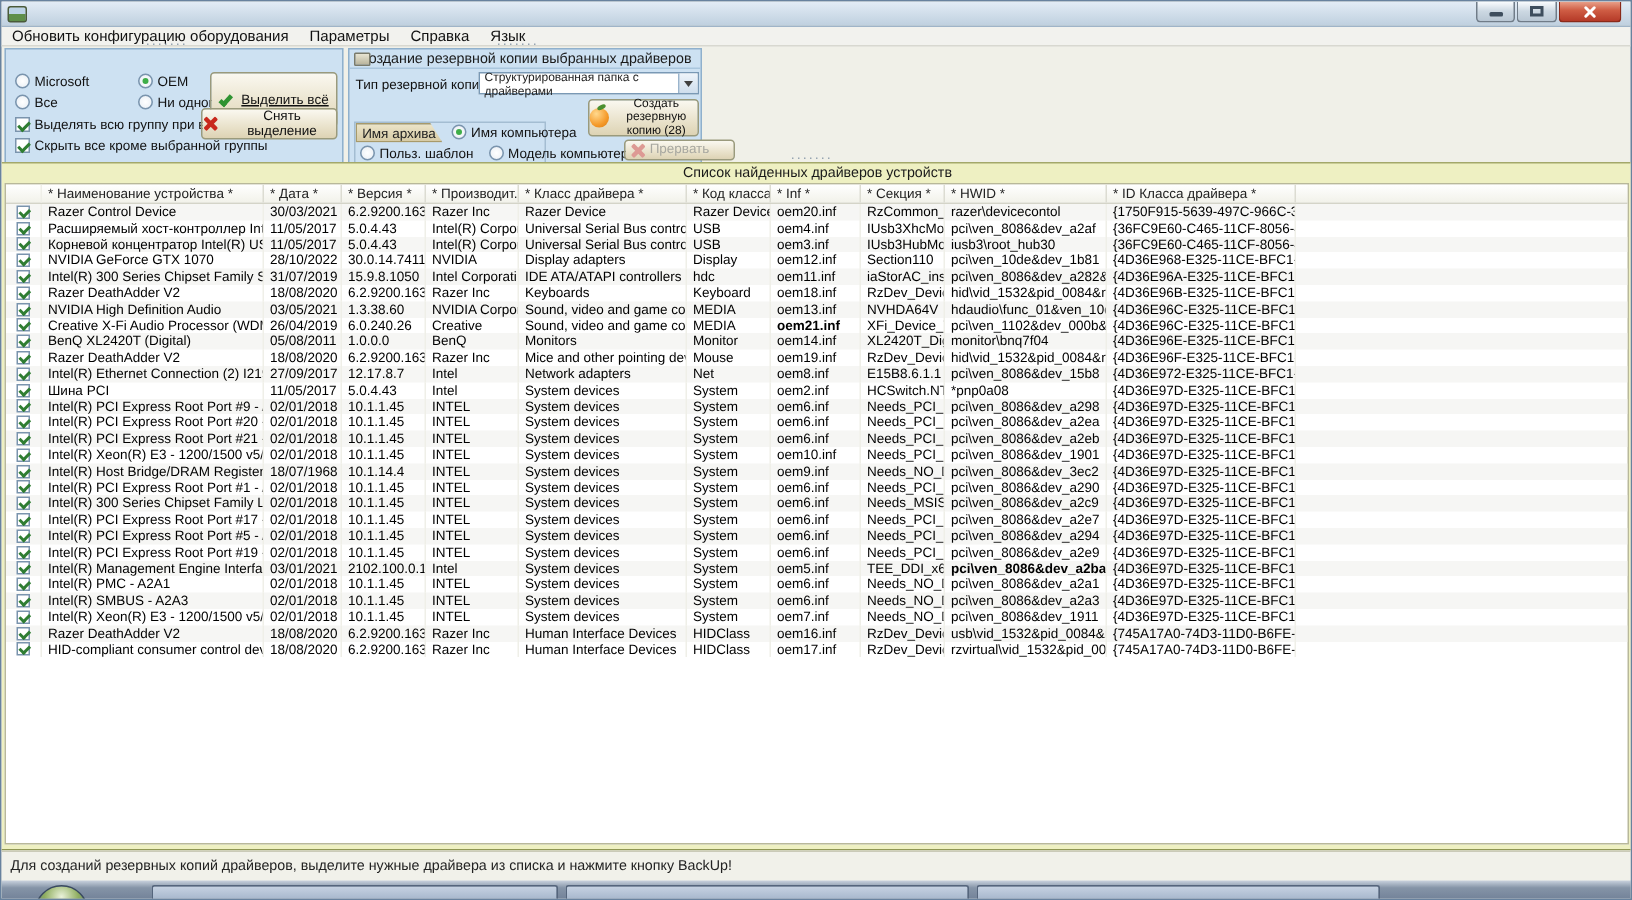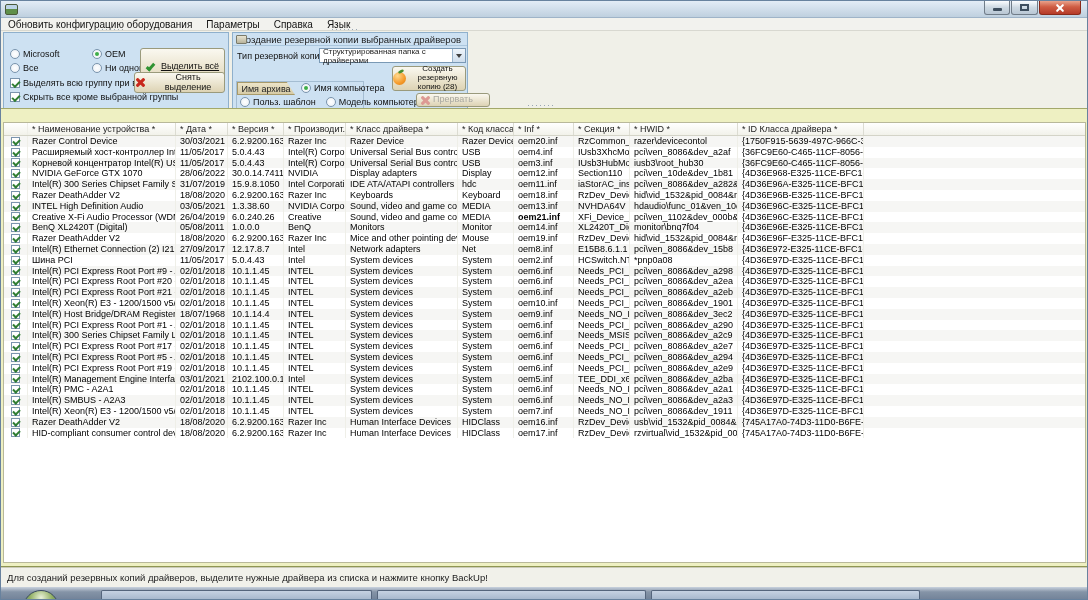--- a/index.html
+++ b/index.html
@@ -185,20 +185,21 @@
       <span class="orange-icon"></span>
       <span class="btxt">Создать резервную копию (28)</span>
     </div>
     <div class="btn disabled" style="left:159px;top:60px;width:74px;height:14px;font-size:9px;margin-left:24px;">
       <span class="icon-x pale" style="position:absolute;left:3px;"></span>
       <span class="btxt">Прервать</span>
     </div>
   </div>
 
   <div class="tbl-section">
+    <div class="tbl-title">Список найденных драйверов устройств</div>
     <div class="tbl-box">
       <div class="tbl-header">
           <div class="cbcell" style="width: 24px;"></div>
           <div class="hcell" style="width: 148px;">* Наименование устройства *</div>
           <div class="hcell" style="width: 52px;">* Дата *</div>
           <div class="hcell" style="width: 56px;">* Версия *</div>
           <div class="hcell" style="width: 62px;">* Производит...</div>
           <div class="hcell" style="width: 112px;">* Класс драйвера *</div>
           <div class="hcell" style="width: 56px;">* Код класса *</div>
           <div class="hcell" style="width: 60px;">* Inf *</div>
@@ -250,21 +251,21 @@
             <div class="cell" style="width: 60px;">oem3.inf</div>
             <div class="cell" style="width: 56px;">IUsb3HubModel</div>
             <div class="cell" style="width: 108px;">iusb3\root_hub30</div>
             <div class="cell" style="width: 126px;">{36FC9E60-C465-11CF-8056-4445...</div>
           </div>
           <div class="tbl-row">
             <div class="cbcell" style="width: 24px;">
               <span class="cb on"></span>
             </div>
             <div class="cell" style="width: 148px;">NVIDIA GeForce GTX 1070</div>
-            <div class="cell" style="width: 52px;">28/06/2022</div>
+            <div class="cell" style="width: 52px;">28/10/2022</div>
             <div class="cell" style="width: 56px;">30.0.14.7411</div>
             <div class="cell" style="width: 62px;">NVIDIA</div>
             <div class="cell" style="width: 112px;">Display adapters</div>
             <div class="cell" style="width: 56px;">Display</div>
             <div class="cell" style="width: 60px;">oem12.inf</div>
             <div class="cell" style="width: 56px;">Section110</div>
             <div class="cell" style="width: 108px;">pci\ven_10de&amp;dev_1b81</div>
             <div class="cell" style="width: 126px;">{4D36E968-E325-11CE-BFC1-0800...</div>
           </div>
           <div class="tbl-row">
@@ -294,21 +295,21 @@
             <div class="cell" style="width: 56px;">Keyboard</div>
             <div class="cell" style="width: 60px;">oem18.inf</div>
             <div class="cell" style="width: 56px;">RzDev_Device...</div>
             <div class="cell" style="width: 108px;">hid\vid_1532&amp;pid_0084&amp;mi_01&amp;...</div>
             <div class="cell" style="width: 126px;">{4D36E96B-E325-11CE-BFC1-0800...</div>
           </div>
           <div class="tbl-row">
             <div class="cbcell" style="width: 24px;">
               <span class="cb on"></span>
             </div>
-            <div class="cell" style="width: 148px;">INTEL High Definition Audio</div>
+            <div class="cell" style="width: 148px;">NVIDIA High Definition Audio</div>
             <div class="cell" style="width: 52px;">03/05/2021</div>
             <div class="cell" style="width: 56px;">1.3.38.60</div>
             <div class="cell" style="width: 62px;">NVIDIA Corpor...</div>
             <div class="cell" style="width: 112px;">Sound, video and game controllers</div>
             <div class="cell" style="width: 56px;">MEDIA</div>
             <div class="cell" style="width: 60px;">oem13.inf</div>
             <div class="cell" style="width: 56px;">NVHDA64V</div>
             <div class="cell" style="width: 108px;">hdaudio\func_01&amp;ven_10de&amp;dev...</div>
             <div class="cell" style="width: 126px;">{4D36E96C-E325-11CE-BFC1-0800...</div>
           </div>
@@ -542,21 +543,21 @@
               <span class="cb on"></span>
             </div>
             <div class="cell" style="width: 148px;">Intel(R) Management Engine Interface</div>
             <div class="cell" style="width: 52px;">03/01/2021</div>
             <div class="cell" style="width: 56px;">2102.100.0.1044</div>
             <div class="cell" style="width: 62px;">Intel</div>
             <div class="cell" style="width: 112px;">System devices</div>
             <div class="cell" style="width: 56px;">System</div>
             <div class="cell" style="width: 60px;">oem5.inf</div>
             <div class="cell" style="width: 56px;">TEE_DDI_x64</div>
-            <div class="cell" style="width: 108px;">pci\ven_8086&amp;dev_a2ba</div>
+            <div class="cell" style="width: 108px; font-weight: bold;">pci\ven_8086&amp;dev_a2ba</div>
             <div class="cell" style="width: 126px;">{4D36E97D-E325-11CE-BFC1-0800...</div>
           </div>
           <div class="tbl-row">
             <div class="cbcell" style="width: 24px;">
               <span class="cb on"></span>
             </div>
             <div class="cell" style="width: 148px;">Intel(R) PMC - A2A1</div>
             <div class="cell" style="width: 52px;">02/01/2018</div>
             <div class="cell" style="width: 56px;">10.1.1.45</div>
             <div class="cell" style="width: 62px;">INTEL</div>

